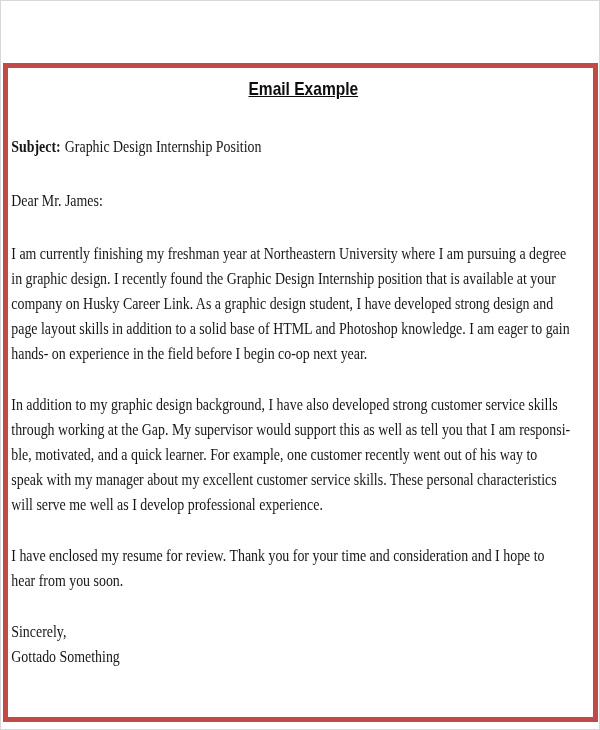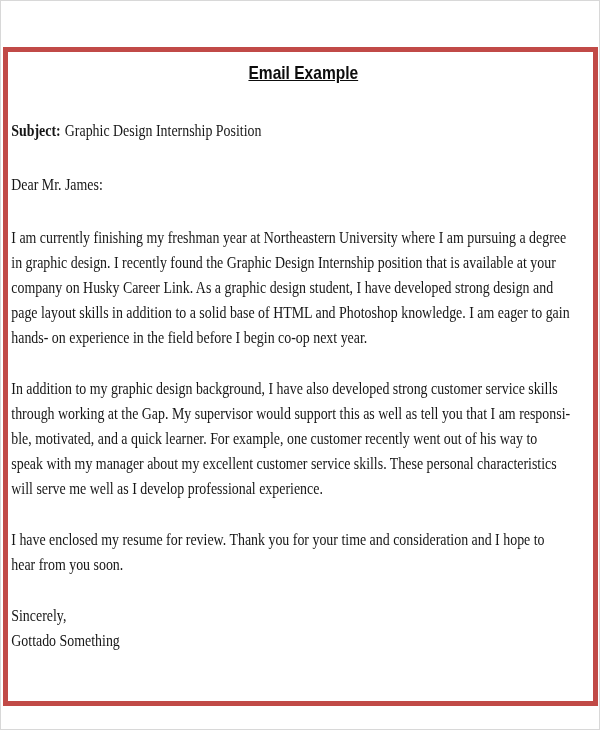--- a/index.html
+++ b/index.html
@@ -14,21 +14,21 @@
     position: relative;
     width: 600px;
     height: 730px;
     box-sizing: border-box;
     border: 1px solid #d8d8d8;
     background: #ffffff;
   }
   .frame {
     position: absolute;
     left: 2px;
-    top: 46px;
+    top: 62px;
     width: 595px;
     height: 659px;
     box-sizing: border-box;
     border: 5px solid #c14a47;
     background: #ffffff;
   }
   .content {
     position: absolute;
     left: 0;
     top: 0;

